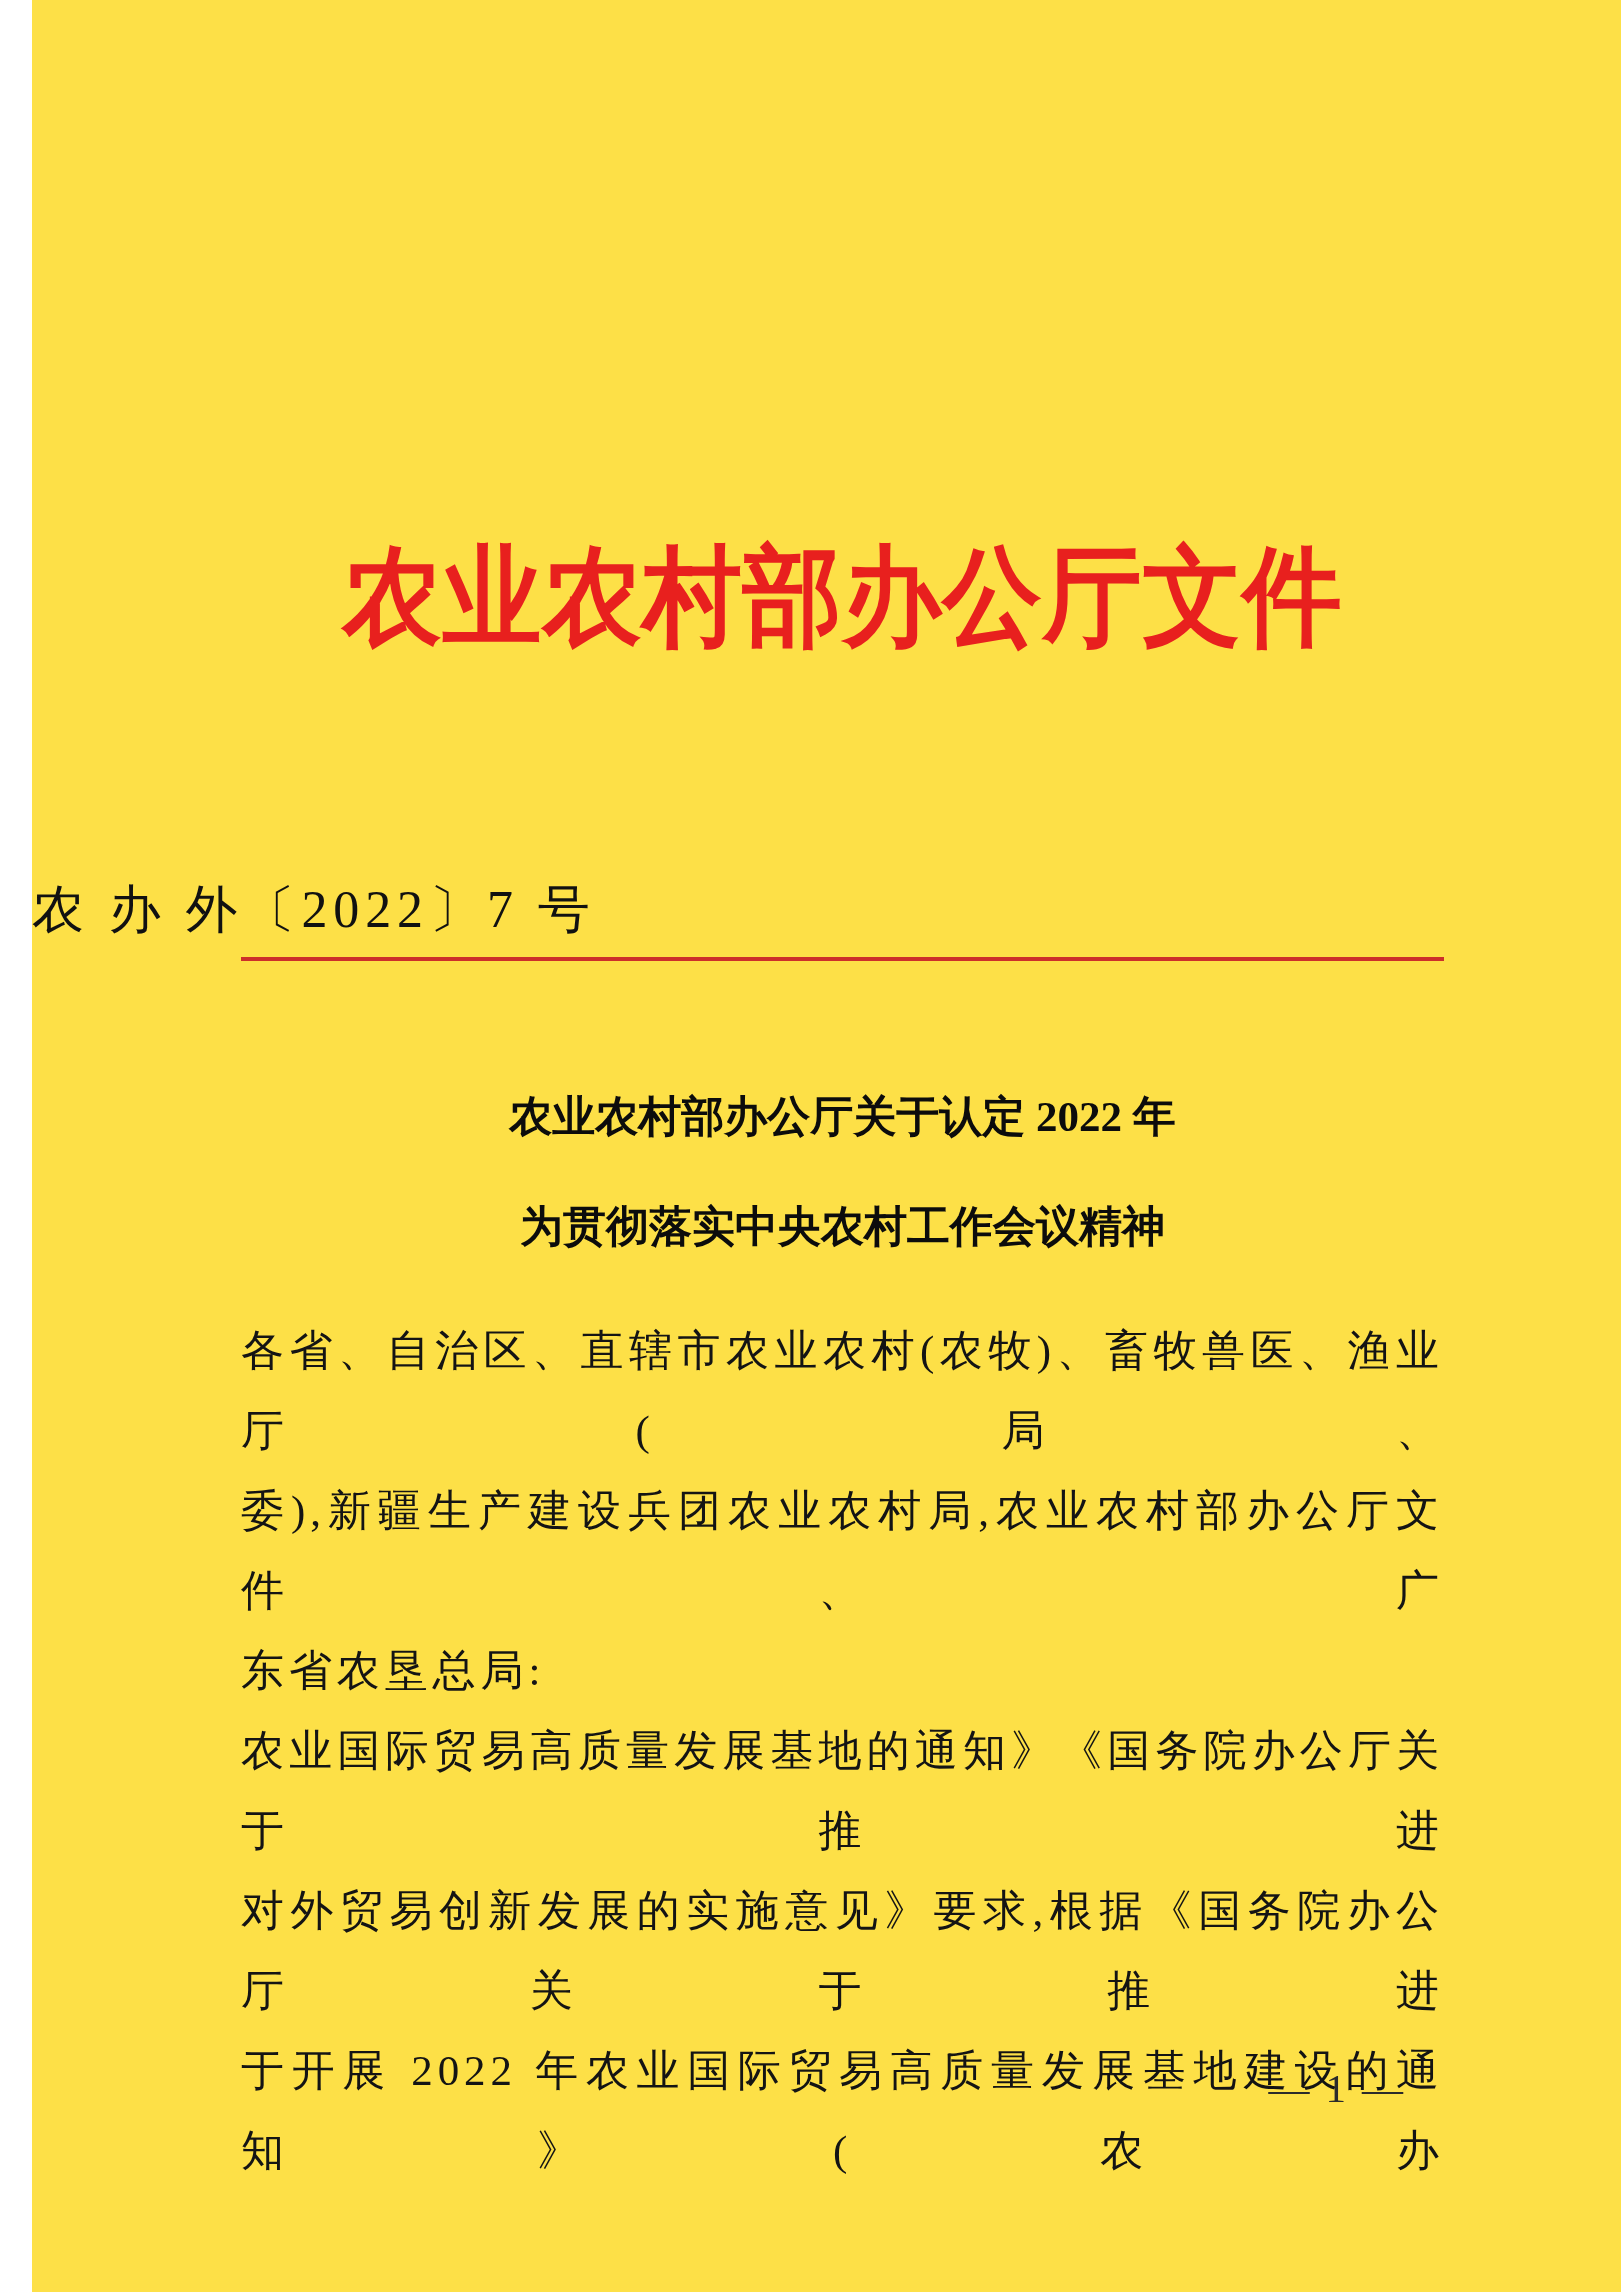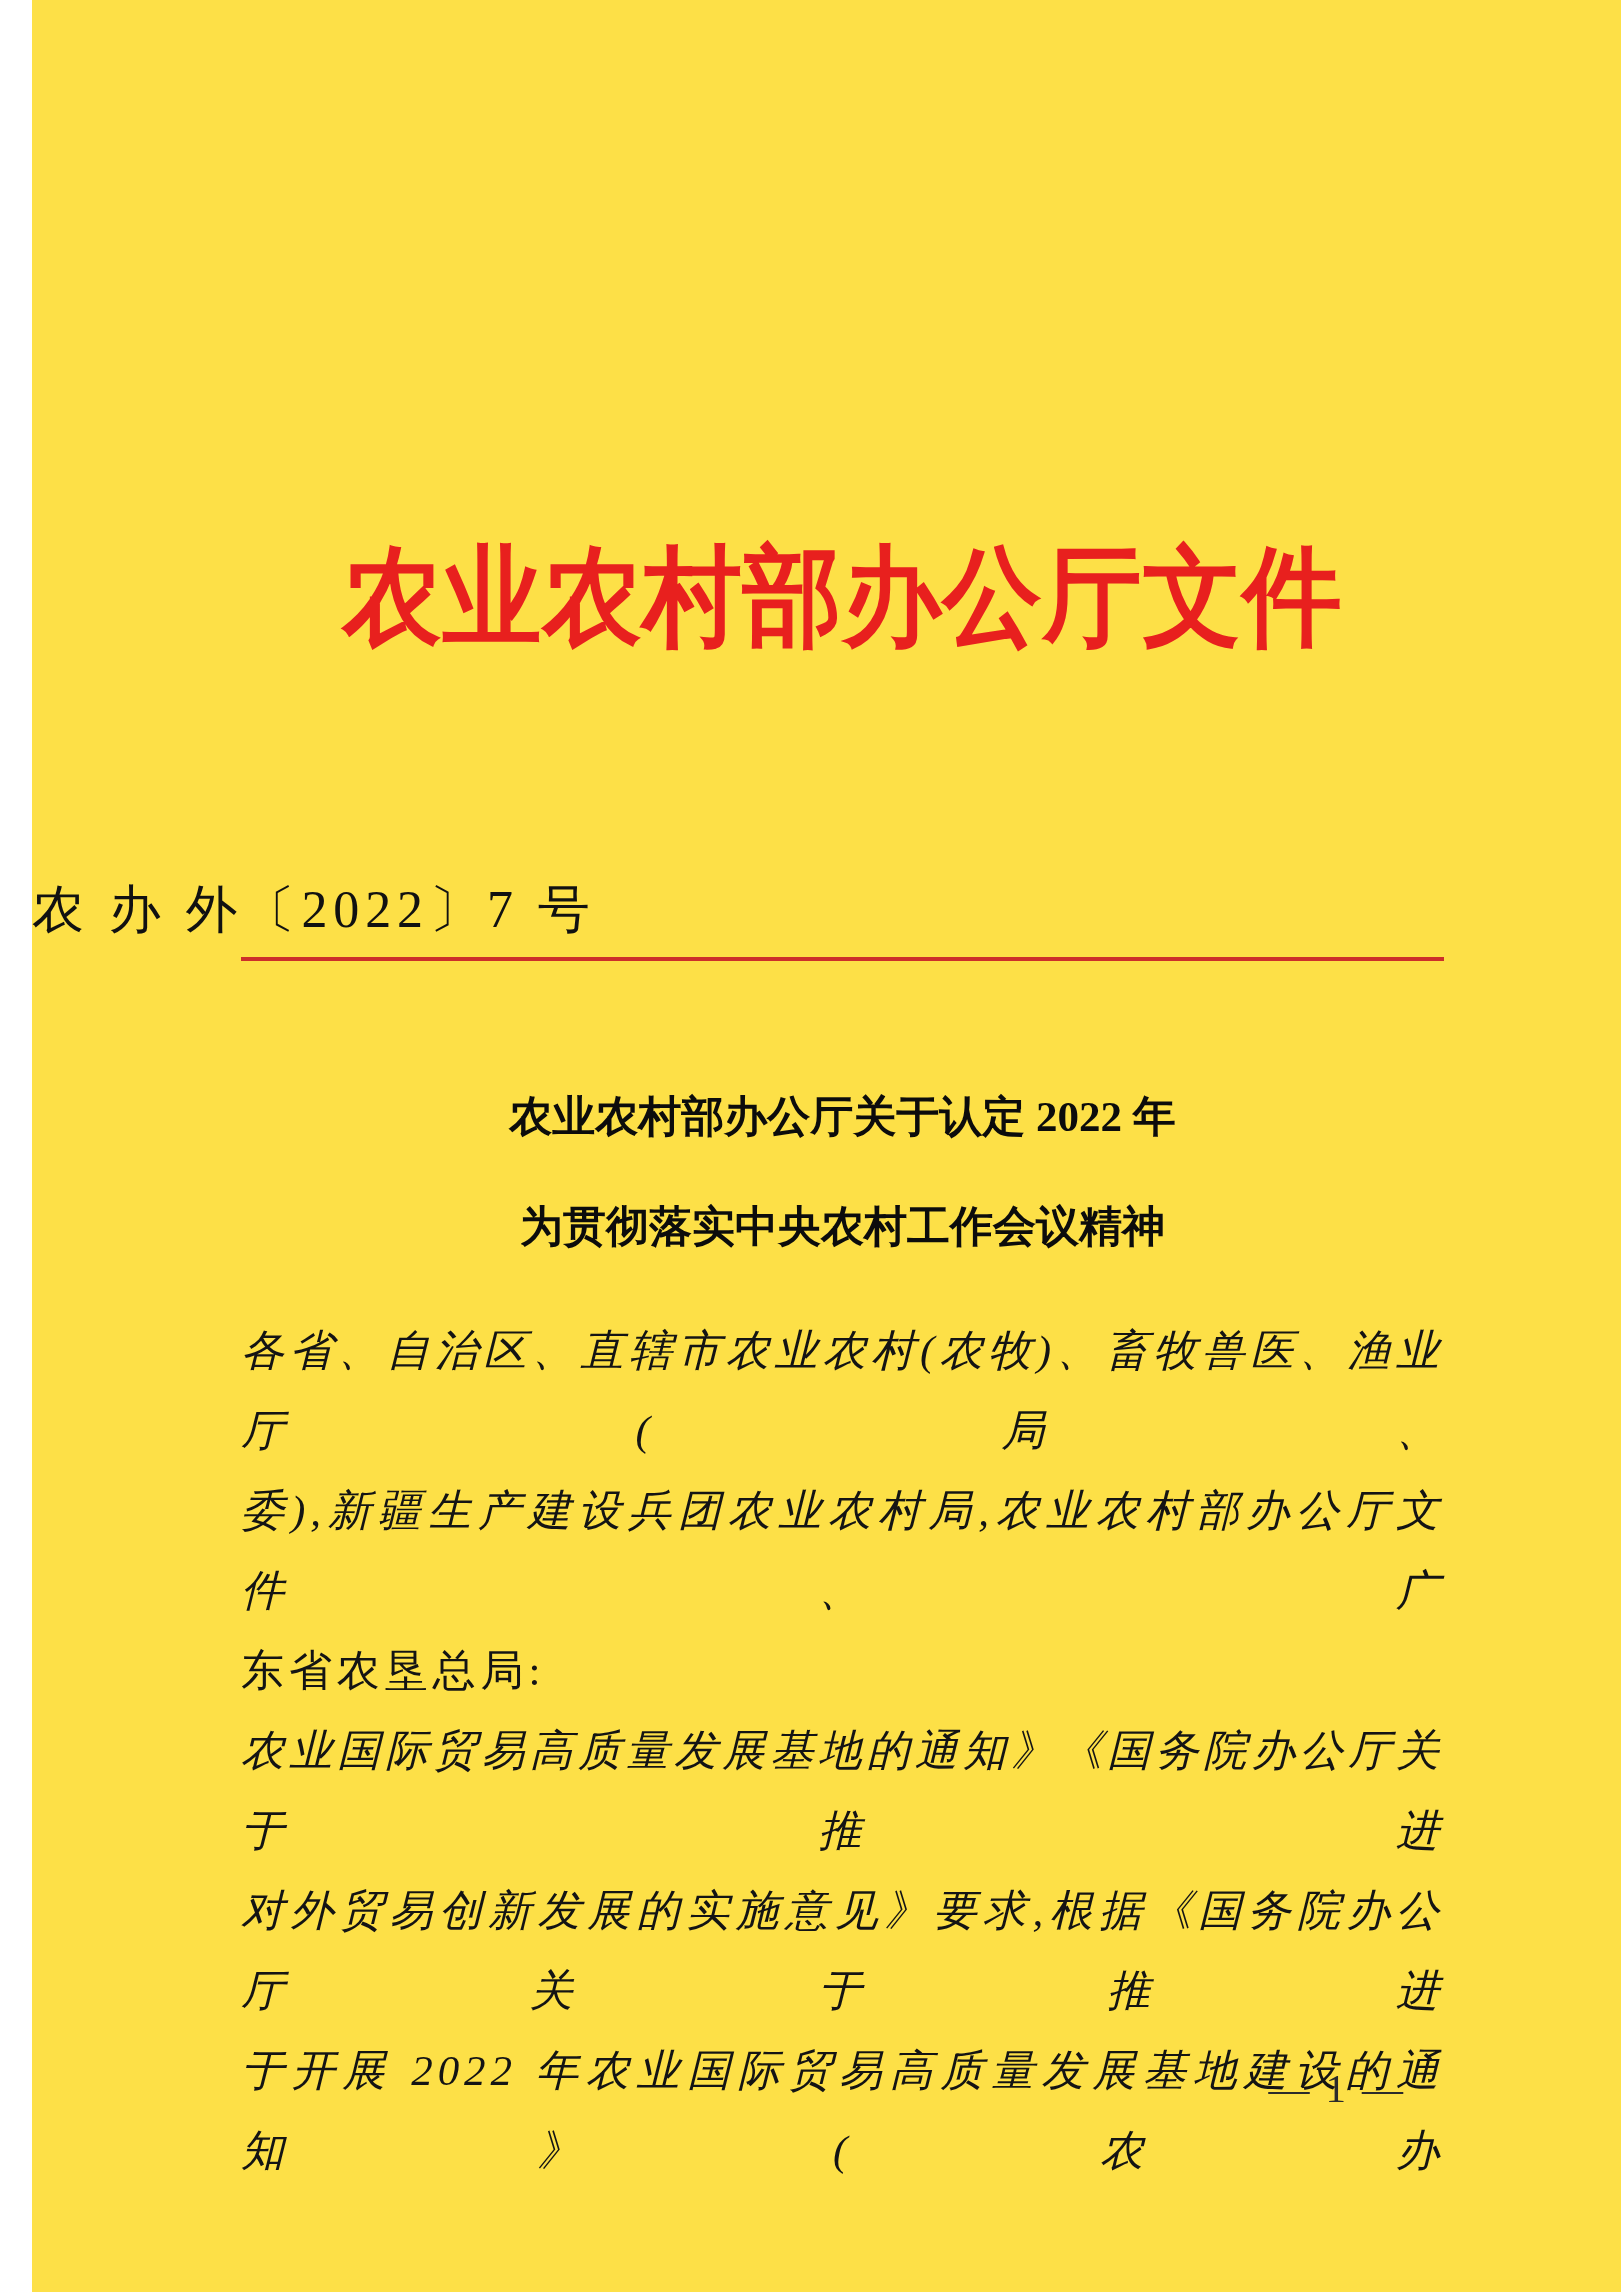--- a/index.html
+++ b/index.html
@@ -59,21 +59,20 @@
     font-size: 43px;
     line-height: 80px;
     letter-spacing: 4.9px;
     color: #141414;
   }
   .body-line { white-space: nowrap; }
   .body-line.fill {
     white-space: normal;
     text-align: justify;
     text-align-last: justify;
-    font-style: italic;
   }
   .body-line.indent { text-indent: 86px; }
   
   .page-number {
     position: absolute; top: 2064px; right: 247px;
     font-size: 41px;
     letter-spacing: 2.9px;
     color: #2b2b2b;
     white-space: nowrap;
   }

